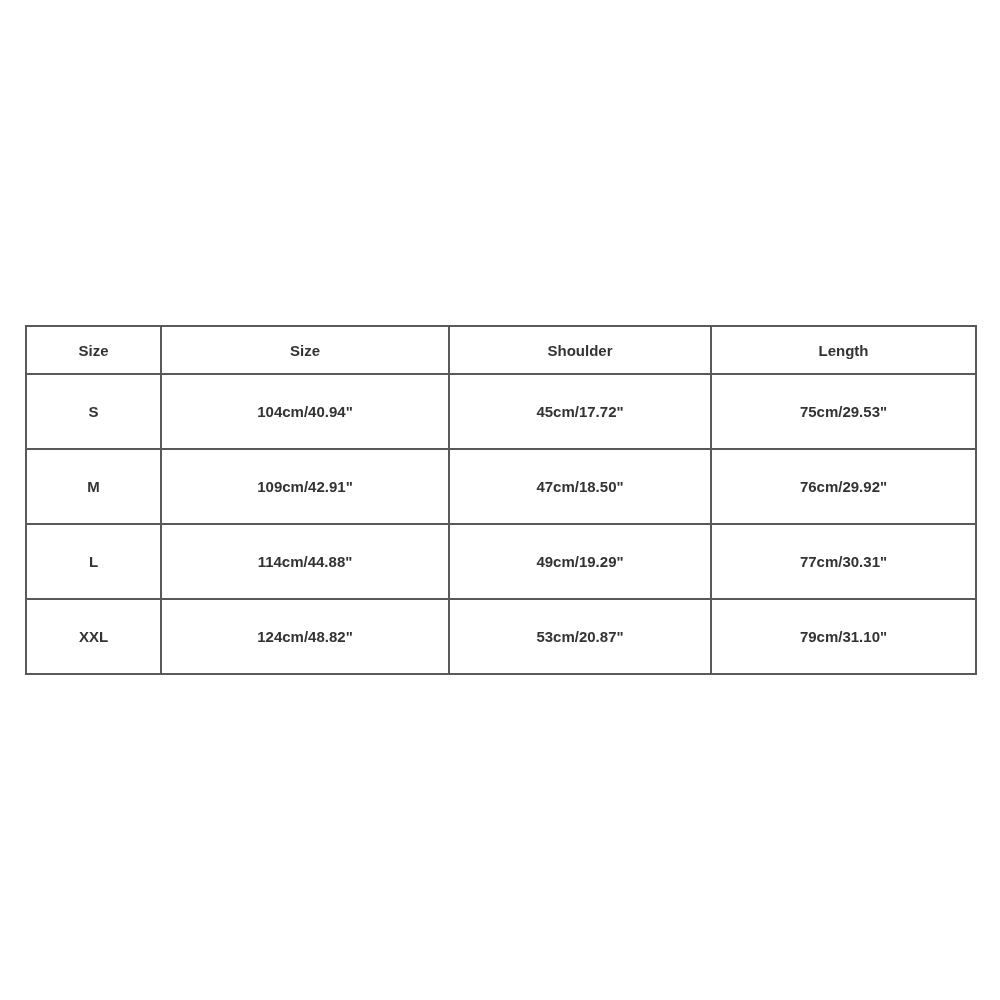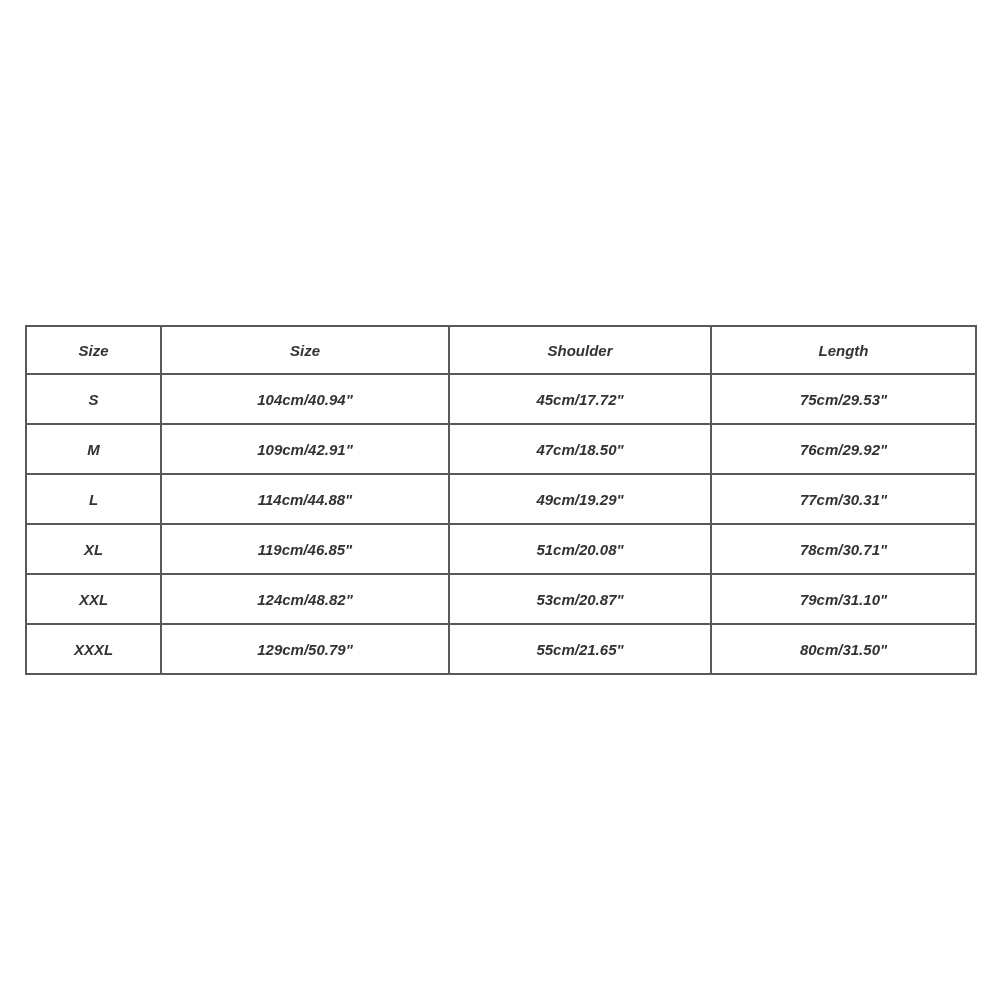--- a/index.html
+++ b/index.html
@@ -15,21 +15,20 @@
   }
   table.size-chart {
     position: absolute;
     left: 25px;
     top: 325px;
     width: 950px;
     height: 350px;
     border-collapse: collapse;
     table-layout: fixed;
     background: #ffffff;
-    font-style: italic;
   }
   table.size-chart th,
   table.size-chart td {
     border: 2px solid #59595b;
     text-align: center;
     vertical-align: middle;
     font-weight: bold;
     font-size: 15px;
     color: #333333;
     height: 46px;
@@ -73,31 +72,19 @@
       <td>47cm/18.50"</td>
       <td>76cm/29.92"</td>
     </tr>
     <tr>
       <td>L</td>
       <td>114cm/44.88"</td>
       <td>49cm/19.29"</td>
       <td>77cm/30.31"</td>
     </tr>
     <tr>
-      <td>XL</td>
-      <td>119cm/46.85"</td>
-      <td>51cm/20.08"</td>
-      <td>78cm/30.71"</td>
-    </tr>
-    <tr>
       <td>XXL</td>
       <td>124cm/48.82"</td>
       <td>53cm/20.87"</td>
       <td>79cm/31.10"</td>
     </tr>
-    <tr>
-      <td>XXXL</td>
-      <td>129cm/50.79"</td>
-      <td>55cm/21.65"</td>
-      <td>80cm/31.50"</td>
-    </tr>
   </tbody>
 </table>
 
 </body></html>

